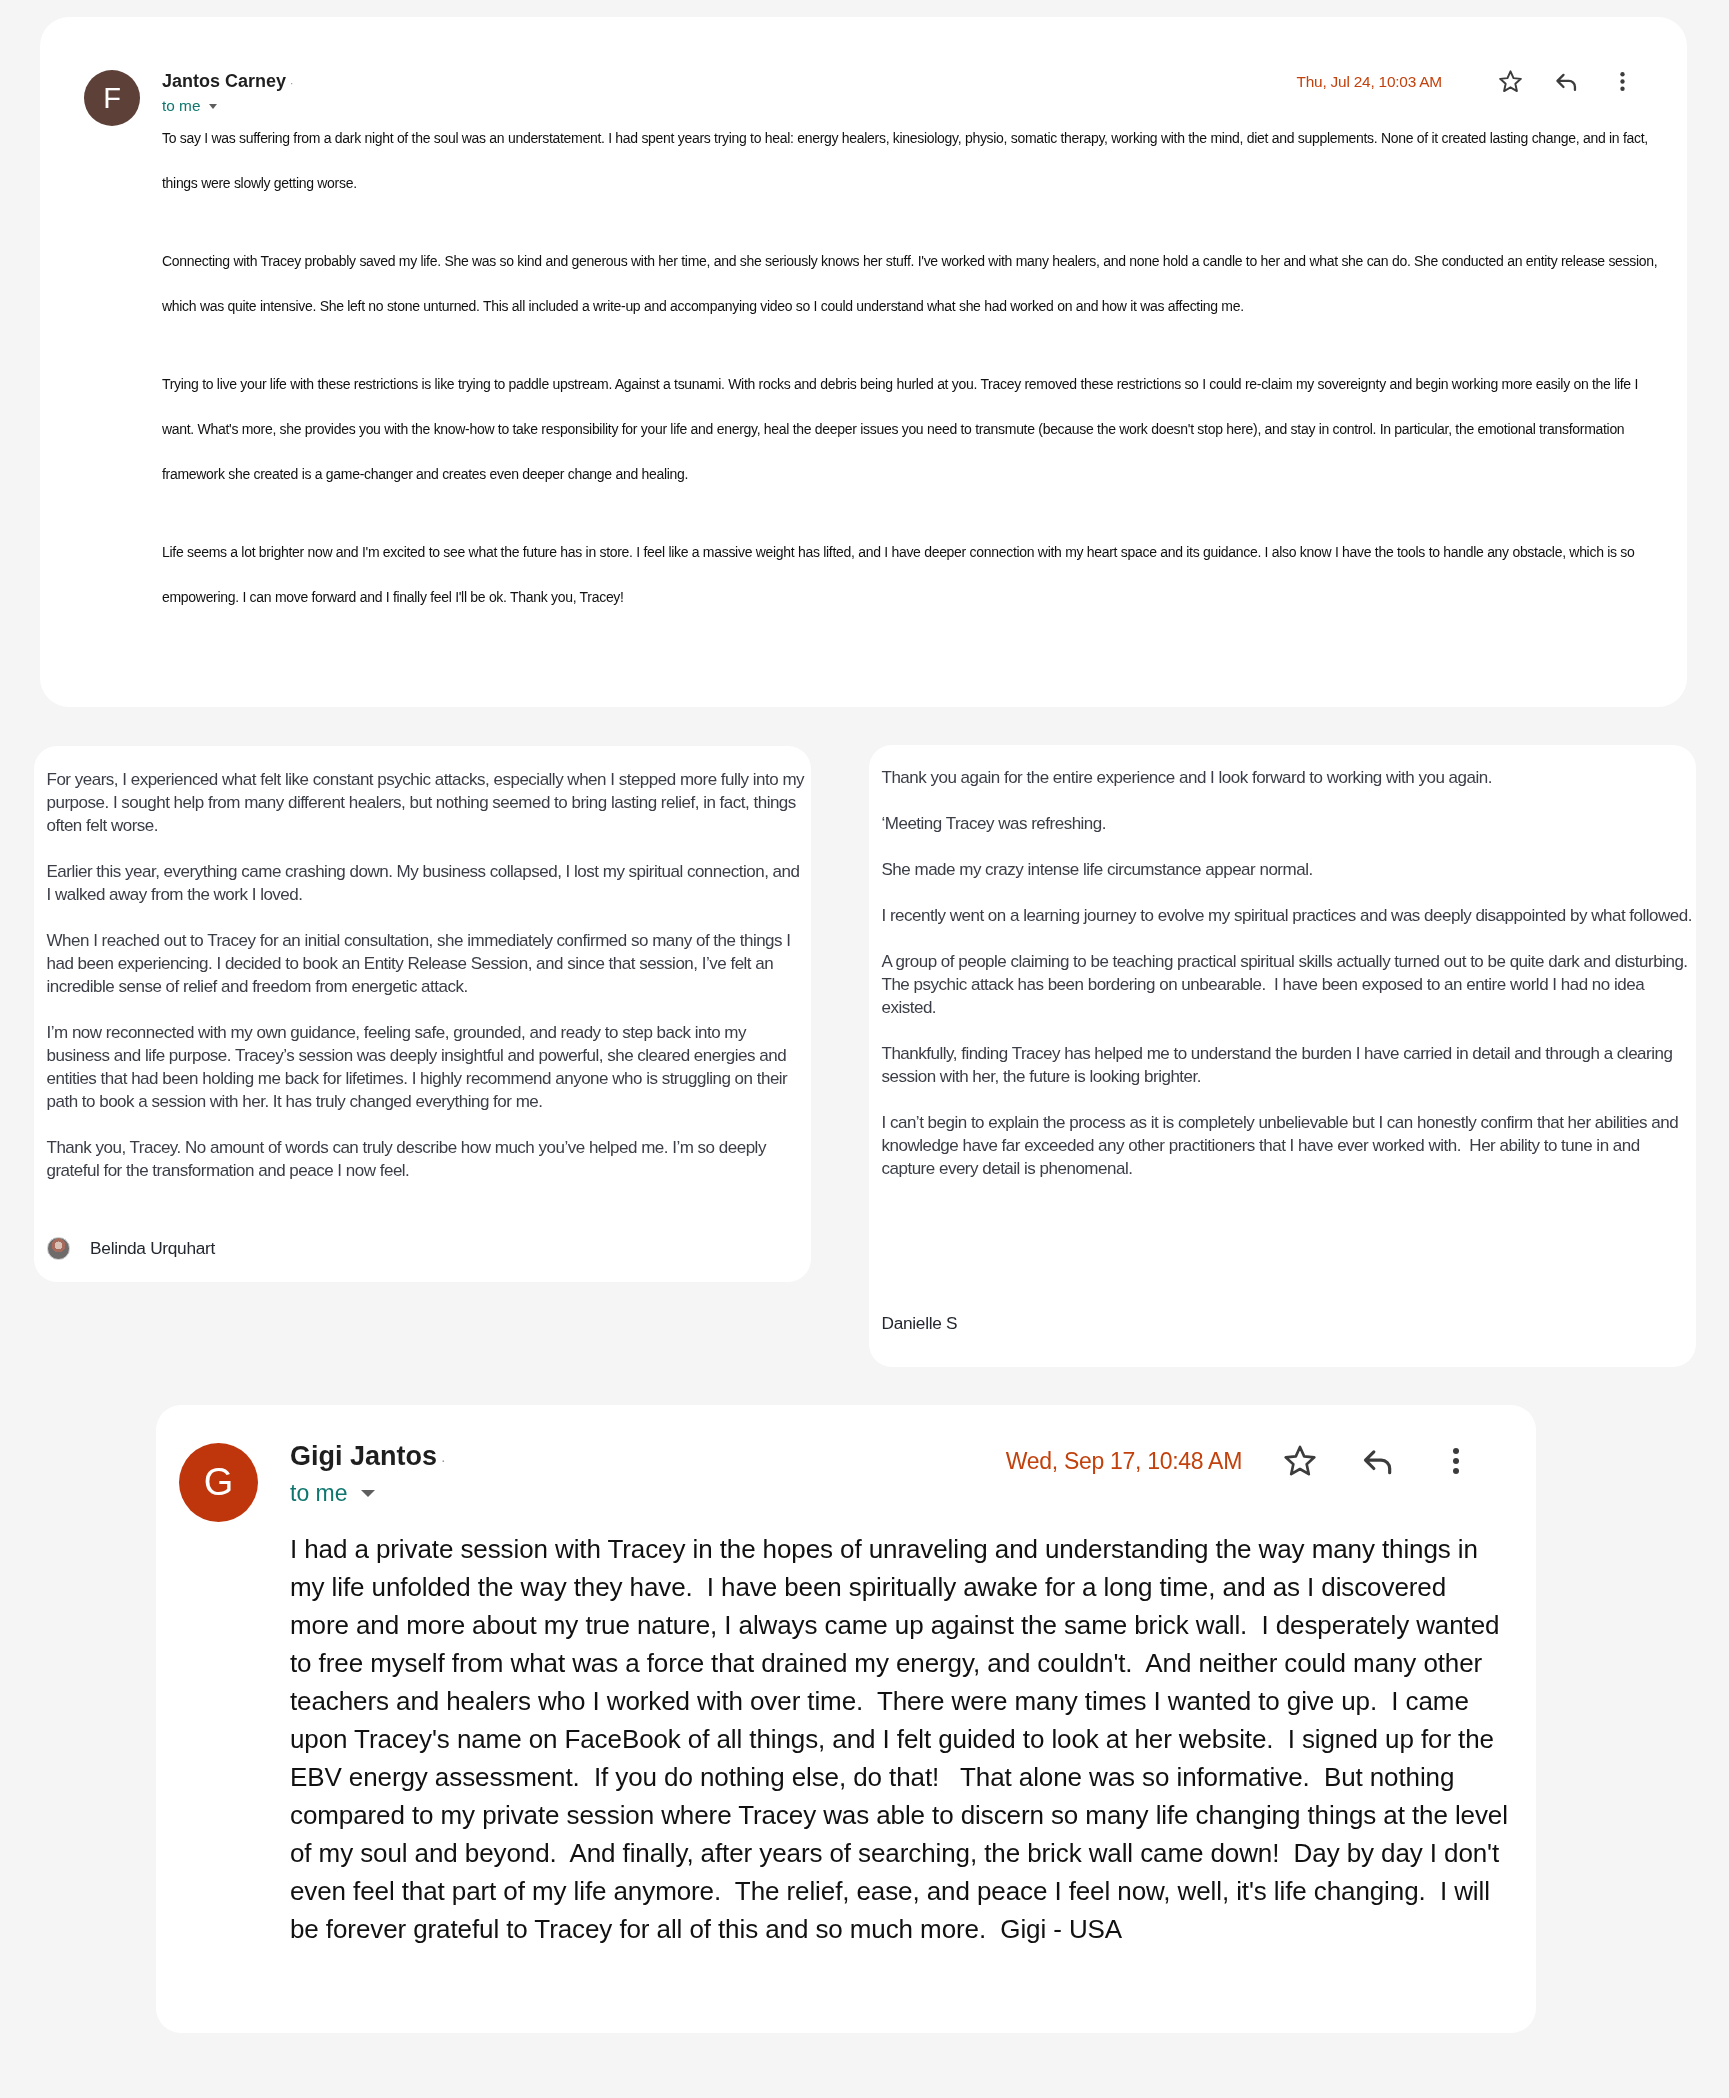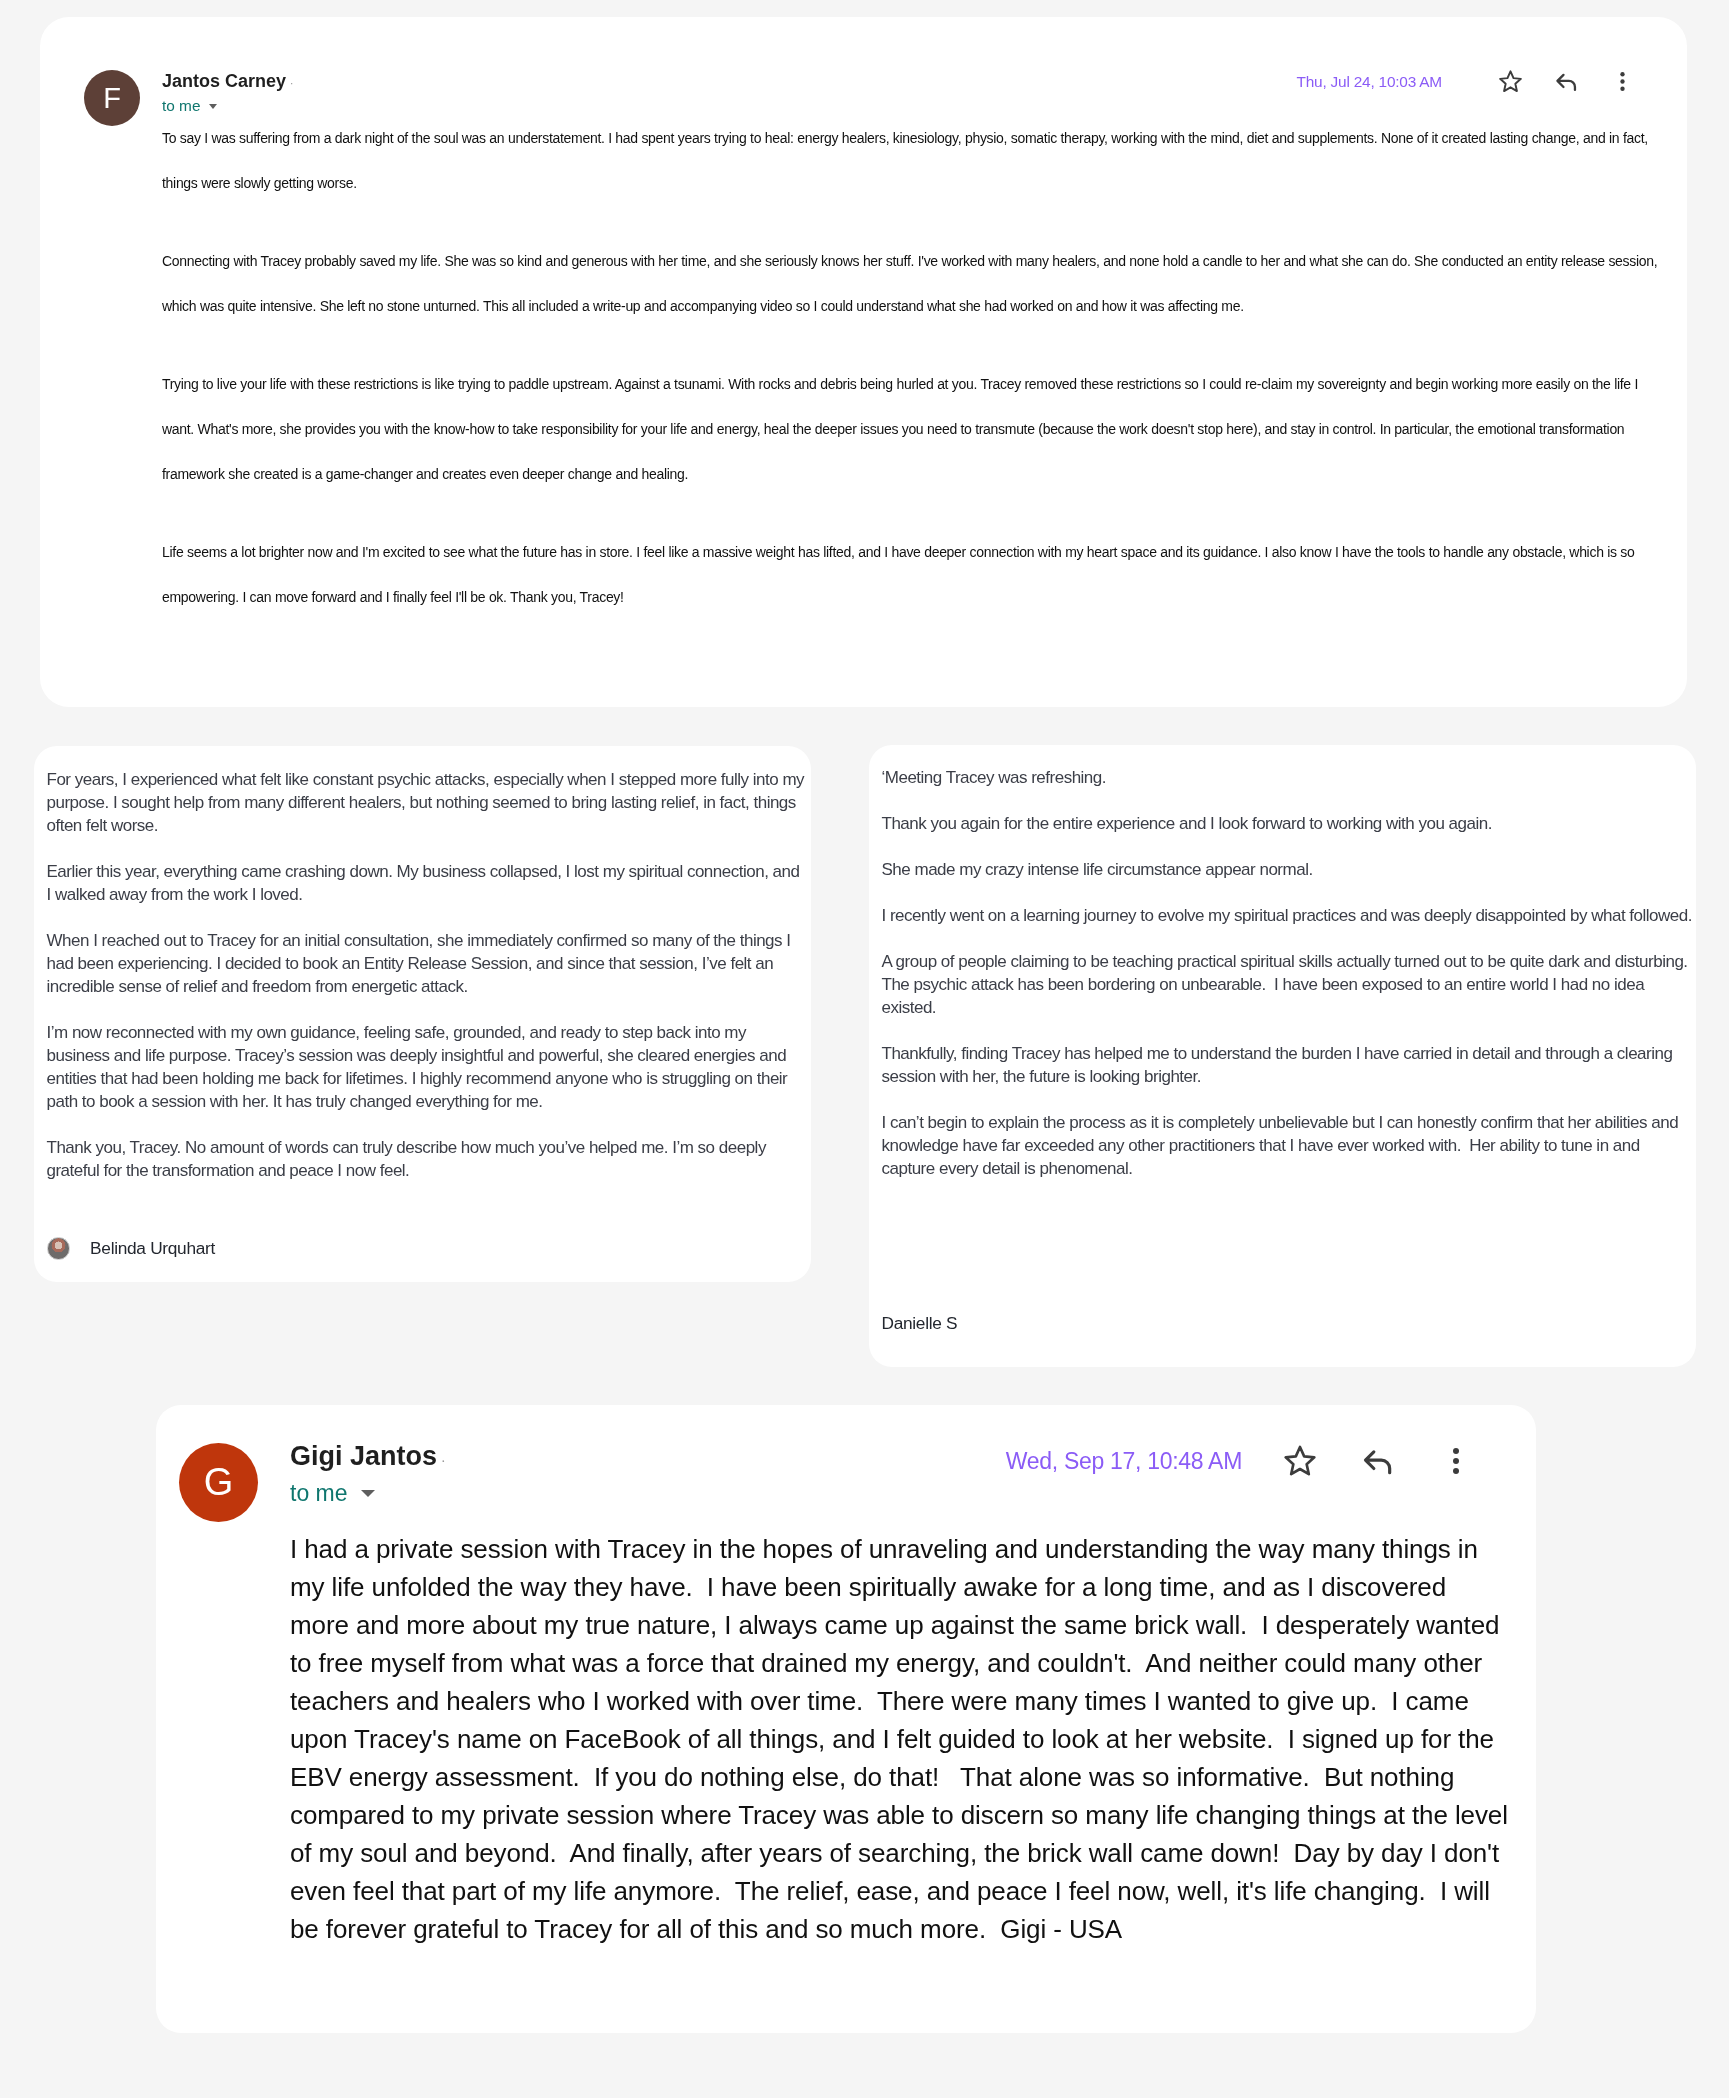--- a/index.html
+++ b/index.html
@@ -34,21 +34,21 @@
   .recipient-row { display: flex; align-items: center; color: #0f766e; cursor: pointer; }
   .email-card-1 .recipient-row { font-size: 15.4px; margin-top: 4.8px; }
   .email-card-2 .recipient-row { font-size: 23px; margin-top: 7.7px; }
   .caret { display: inline-block; width: 0; height: 0; border-left: 4.8px solid transparent; border-right: 4.8px solid transparent; border-top: 5.8px solid #5e5e5e; }
   .email-card-1 .caret { margin-left: 8.6px; }
   .email-card-2 .caret { margin-left: 13.4px; border-left-width: 7.7px; border-right-width: 7.7px; border-top-width: 7.7px; }
 
   .meta-row { position: absolute; display: flex; align-items: center; }
   .email-card-1 .meta-row { right: 50px; top: 67px; }
   .email-card-2 .meta-row { right: 75px; top: 1458px; text-align: center; }
-  .timestamp { color: #8b5cf6; }
+  .timestamp { color: #c2410c; }
   .email-card-1 .timestamp { font-size: 15.4px; margin-right: 27px; letter-spacing: -0.2px; }
   .email-card-2 .timestamp { font-size: 23px; margin-right: 38px; letter-spacing: -0.3px; }
   .icon-btn { display: inline-flex; align-items: center; justify-content: center; cursor: pointer; }
   .email-card-1 .icon-btn { width: 29px; height: 29px; margin-left: 27px; }
   .email-card-1 .icon-btn:first-of-type { margin-left: 0; }
   .email-card-2 .icon-btn { width: 40px; height: 40px; margin-left: 38px; }
   .icon-btn svg { width: 100%; height: 100%; }
 
   .email-body { position: absolute; color: #111111; }
   .email-card-1 .email-body {
@@ -136,22 +136,22 @@
     <p>Thank you, Tracey. No amount of words can truly describe how much you’ve helped me. I’m so deeply grateful for the transformation and peace I now feel.</p>
   </div>
   <div class="author-row">
     <span class="author-avatar"></span>
     <span>Belinda Urquhart</span>
   </div>
 </div>
 
 <div class="card testimonial testimonial-2">
   <div class="t-body">
+    <p>Thank you again for the entire experience and I look forward to working with you again.</p>
     <p>‘Meeting Tracey was refreshing.</p>
-    <p>Thank you again for the entire experience and I look forward to working with you again.</p>
     <p>She made my crazy intense life circumstance appear normal.</p>
     <p>I recently went on a learning journey to evolve my spiritual practices and was deeply disappointed by what followed.</p>
     <p>A group of people claiming to be teaching practical spiritual skills actually turned out to be quite dark and disturbing.  The psychic attack has been bordering on unbearable.  I have been exposed to an entire world I had no idea existed.</p>
     <p>Thankfully, finding Tracey has helped me to understand the burden I have carried in detail and through a clearing session with her, the future is looking brighter.</p>
     <p>I can’t begin to explain the process as it is completely unbelievable but I can honestly confirm that her abilities and knowledge have far exceeded any other practitioners that I have ever worked with.  Her ability to tune in and capture every detail is phenomenal.</p>
   </div>
   <div class="author-row">
     <span>Danielle S</span>
   </div>
 </div>

